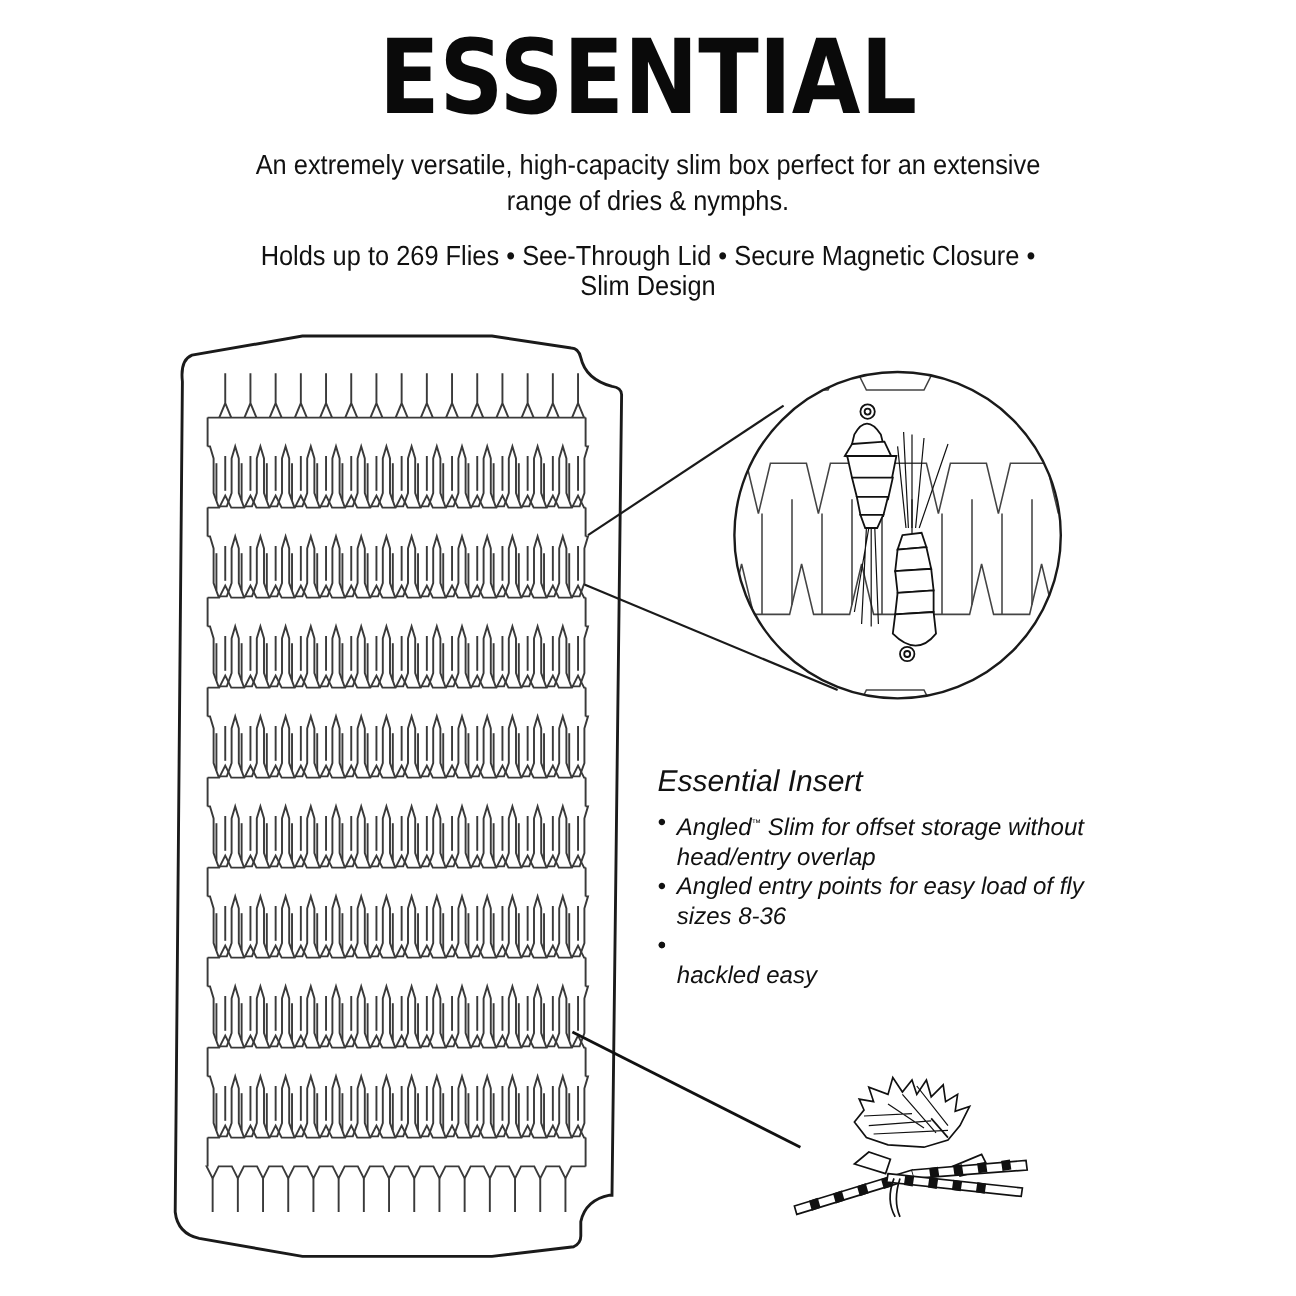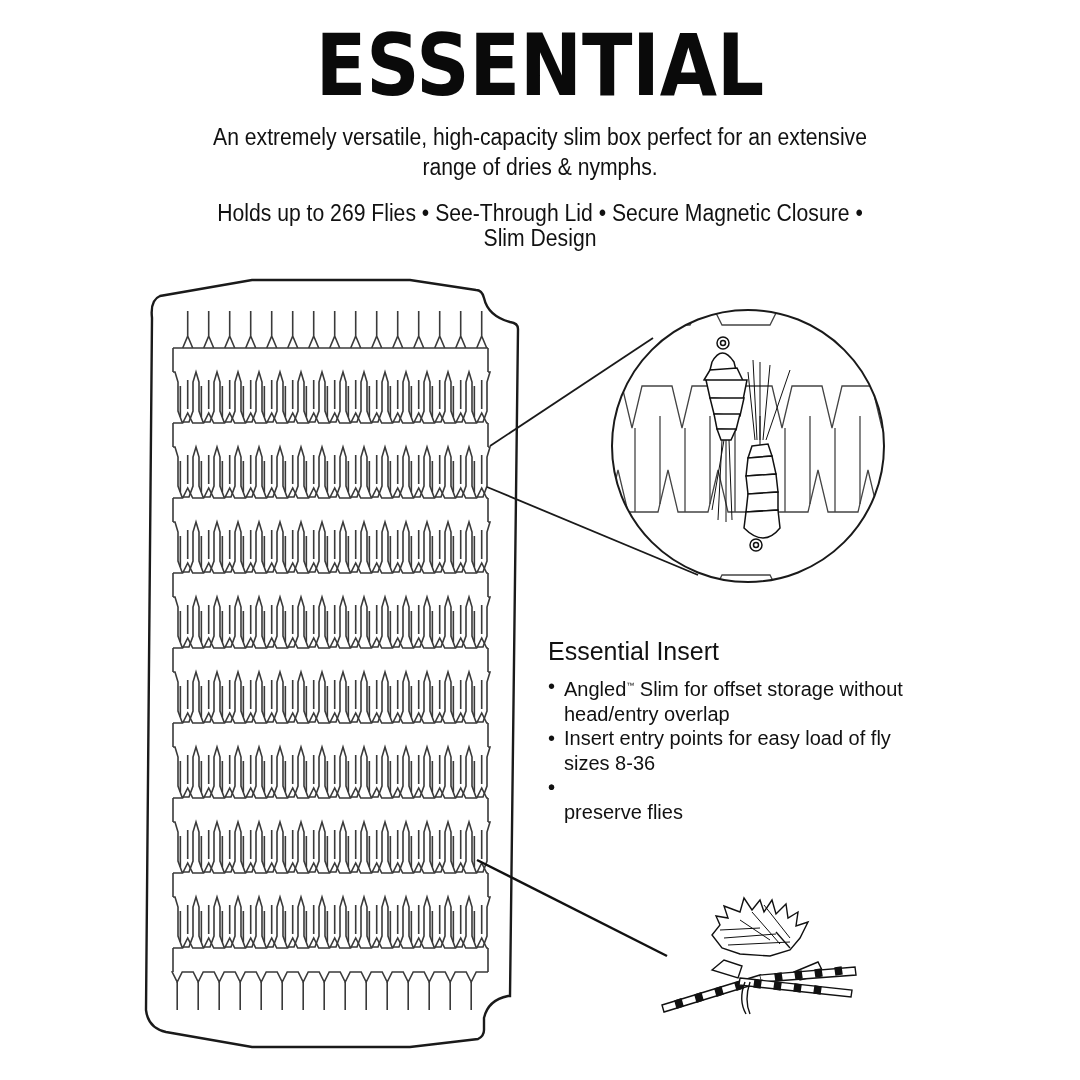--- a/index.html
+++ b/index.html
@@ -1,21 +1,21 @@
 <!DOCTYPE html>
 <html><head>
 <meta charset="utf-8">
 <style>
   html, body { margin: 0; padding: 0; background: #ffffff; }
   body { width: 1080px; height: 1080px; position: relative; overflow: hidden; font-family: "Liberation Sans", sans-serif; color: #111; }
   .title { position: absolute; left: 0; top: 22px; width: 1080px; text-align: center; font-family: "DejaVu Sans", sans-serif; font-weight: bold; font-size: 86px; letter-spacing: 0px; line-height: 1; transform: scaleX(0.86); transform-origin: 50% 0; color: #0a0a0a; }
   .subtitle { position: absolute; left: 140px; top: 122px; width: 800px; text-align: center; font-size: 23px; line-height: 30px; font-family: "Liberation Sans", sans-serif; transform: scaleX(0.92); transform-origin: 50% 0; }
   .features { position: absolute; left: 140px; top: 201px; width: 800px; text-align: center; font-size: 23px; line-height: 25px; transform: scaleX(0.92); transform-origin: 50% 0; }
   .diagram { position: absolute; left: 0; top: 0; width: 1080px; height: 1080px; }
-  .insert { position: absolute; left: 548px; top: 636px; width: 440px; }
+  .insert { position: absolute; left: 548px; top: 636px; width: 440px; font-style: italic; }
   .insert h2 { margin: 0 0 8px 0; font-weight: normal; font-size: 25px; line-height: 30px; font-family: "Liberation Sans", sans-serif; }
   .insert ul { list-style: none; margin: 0; padding: 0; }
   .insert li { position: relative; padding-left: 16px; font-size: 20px; line-height: 24.5px; }
   .insert li .bullet { position: absolute; left: 0; top: 0; }
   sup.tm { font-size: 8px; vertical-align: 8px; }
 </style>
 </head>
 <body>
 
 <div class="title">ESSENTIAL</div>
@@ -408,25 +408,25 @@
 <div class="insert">
   <h2>Essential Insert</h2>
   <ul>
     <li>
       <span class="bullet">•</span>
       <span>Angled</span><sup class="tm">™</sup><span> Slim for offset storage without</span><br>
       <span>head/entry overlap</span>
     </li>
     <li>
       <span class="bullet">•</span>
-      <span>Insert entry points for easy load of fly</span><br>
+      <span>Angled entry points for easy load of fly</span><br>
       <span>sizes 8-36</span>
     </li>
     <li>
       <span class="bullet">•</span>
     </li>
     <li>
       <span class="bullet">•</span>
       <br>
-      <span>preserve flies</span>
+      <span>hackled easy</span>
     </li>
   </ul>
 </div>
 
 </body></html>

